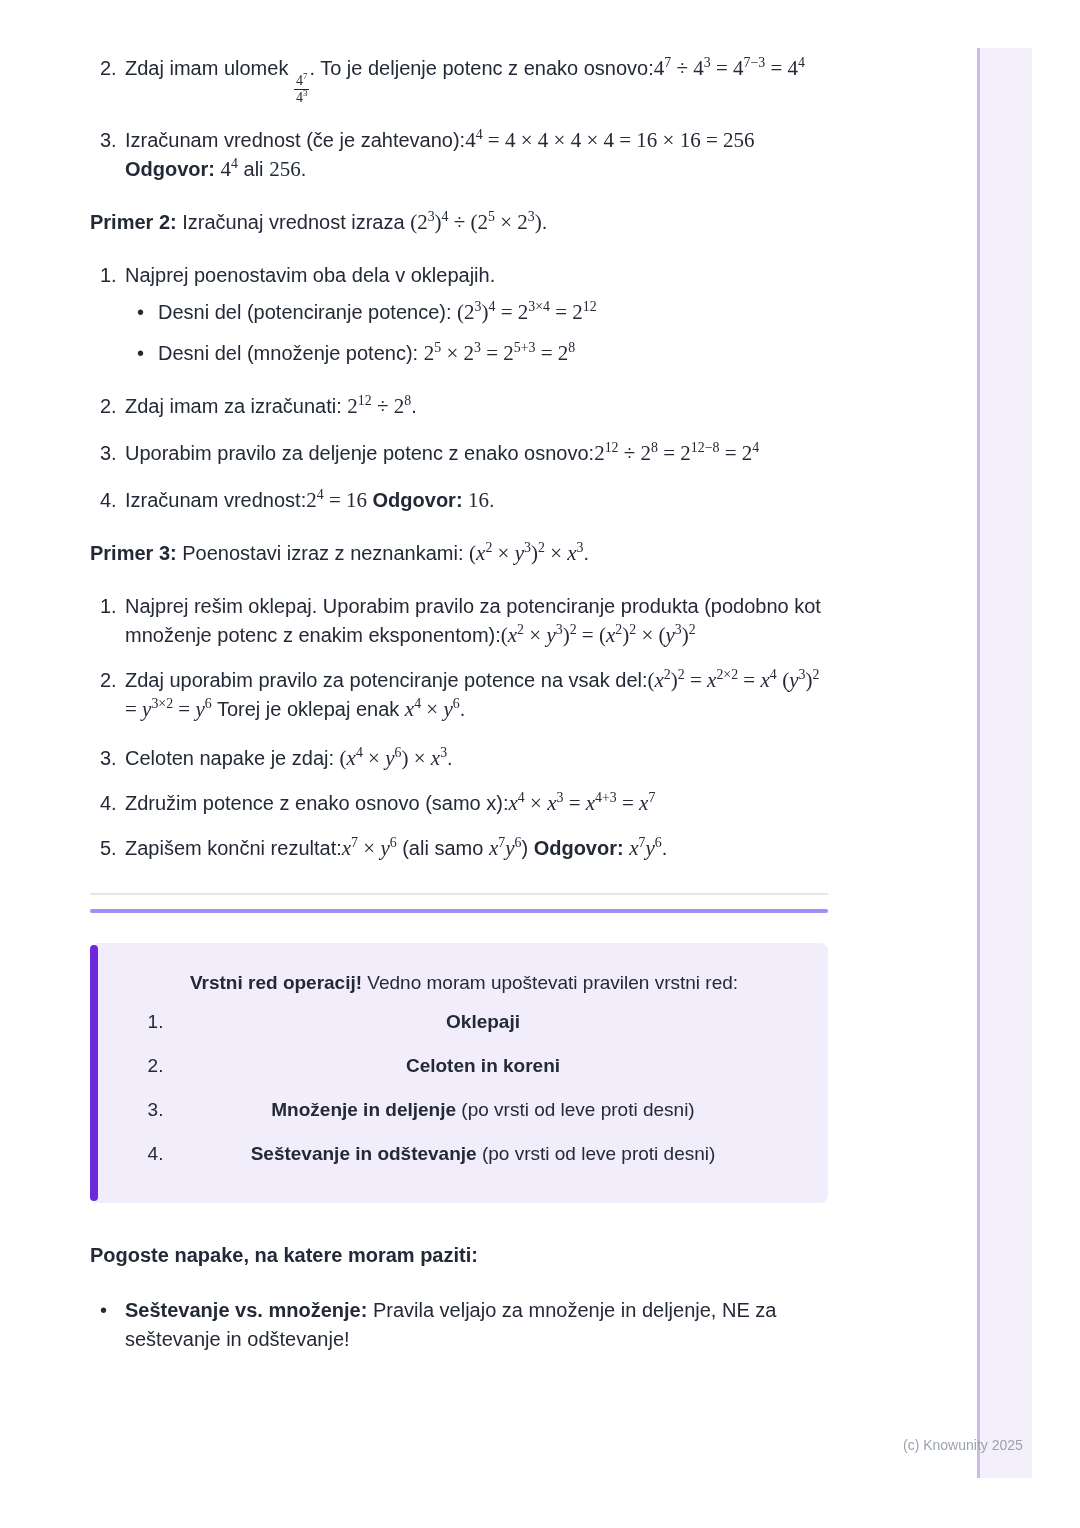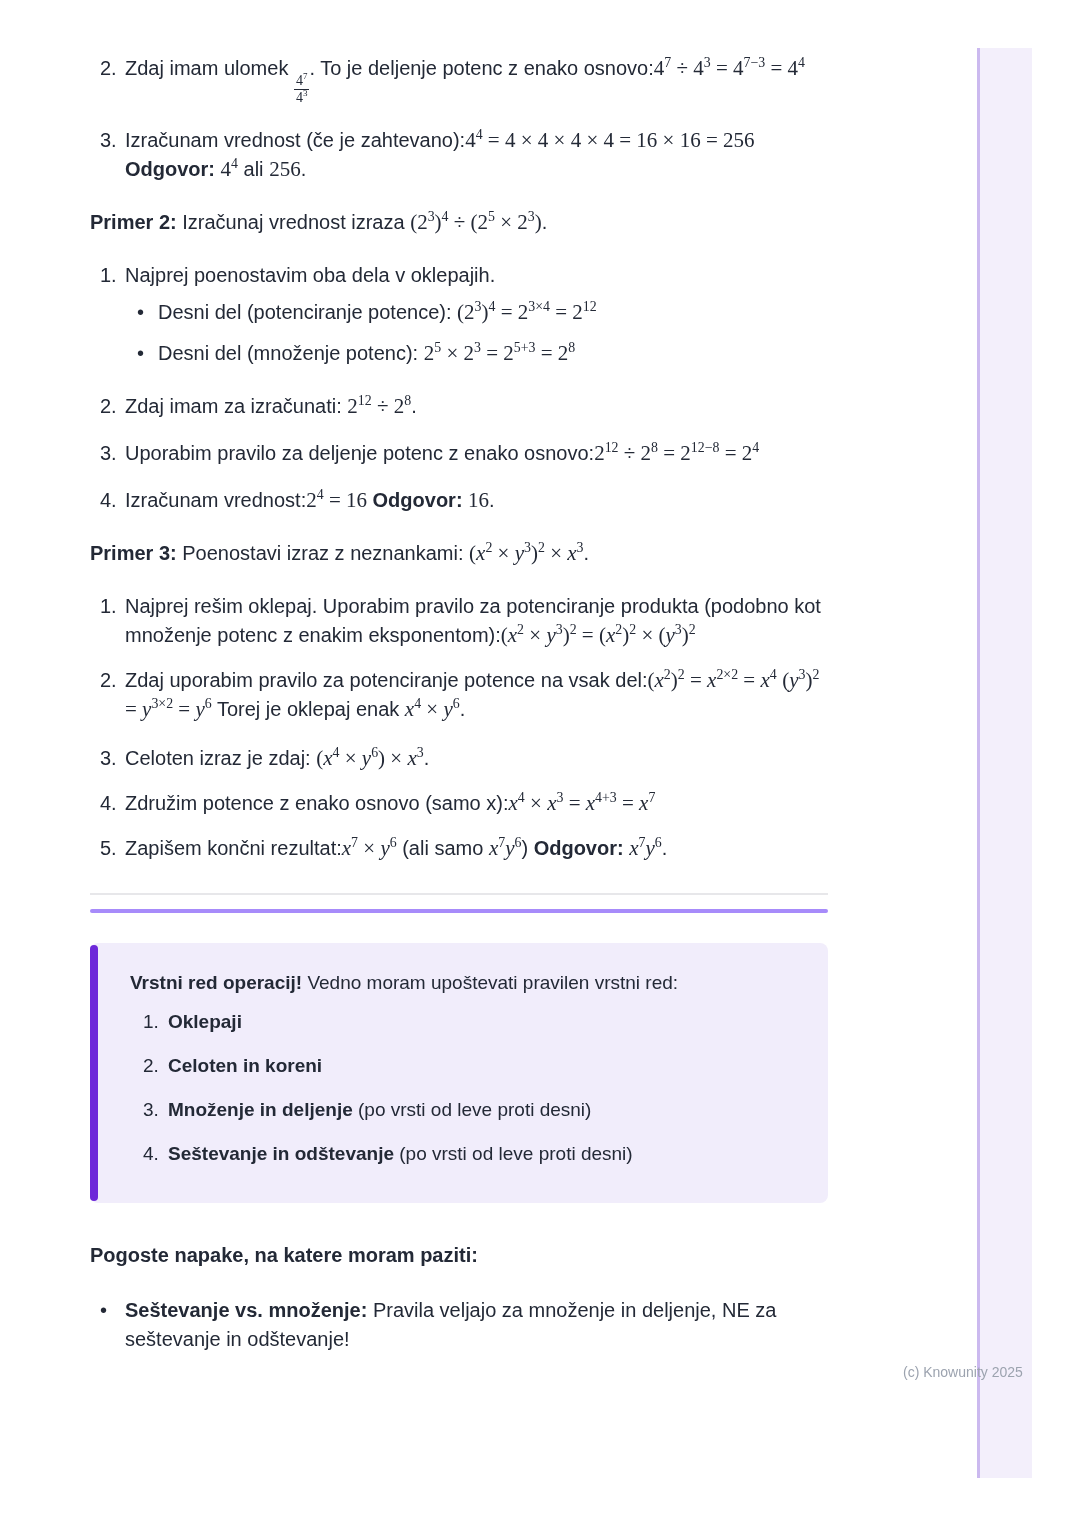--- a/index.html
+++ b/index.html
@@ -27,22 +27,22 @@
         vertical-align:-10px;text-align:right;}
   .frac .fnum{border-bottom:1px solid currentColor;padding:0 2px;}
   .frac sup{font-size:9px;}
   .divider{height:2px;background:var(--divider,#E7E7EA);}
   .heading{font-size:35px;line-height:44px;font-weight:700;color:var(--accent,#7C3AED);
            margin:0;letter-spacing:-0.3px;}
   .underline{margin-top:14px;height:4px;background:var(--underline,#A78BFA);border-radius:2px;}
   .callout{position:relative;background:var(--callout_bg,#F1EDFB);border-radius:8px;}
   .bar{position:absolute;left:0;top:2px;bottom:2px;width:8px;border-radius:5px;
        background:var(--callout_bar,#6D28D9);}
-  .callout-body{padding:26px 30px 36px 40px;font-size:19px;line-height:27px;}
-  .footer{position:absolute;left:903px;top:1364px;font-size:14px;color:var(--muted,#9CA3AF);z-index:2;}
+  .callout-body{padding:26px 30px 36px 40px;font-size:19px;line-height:27px;text-align:center;}
+  .footer{position:absolute;left:903px;top:1437px;font-size:14px;color:var(--muted,#9CA3AF);z-index:2;}
 </style>
 </head>
 <body>
 
 <div class="page">
 
   <div class="strip"></div>
 
   <div class="content">
 
@@ -91,21 +91,21 @@
     <div class="li num" style="margin-top:24px">
       <span class="marker">1.</span>
       <span class="litext"><span>Najprej rešim oklepaj. Uporabim pravilo za potenciranje produkta (podobno kot množenje potenc z enakim eksponentom):</span><span class="math"><span>(</span><span class="mi">x</span><sup><span>2</span></sup><span> × </span><span class="mi">y</span><sup><span>3</span></sup><span>)</span><sup><span>2</span></sup><span> = (</span><span class="mi">x</span><sup><span>2</span></sup><span>)</span><sup><span>2</span></sup><span> × (</span><span class="mi">y</span><sup><span>3</span></sup><span>)</span><sup><span>2</span></sup></span></span>
     </div>
     <div class="li num" style="margin-top:16px">
       <span class="marker">2.</span>
       <span class="litext"><span>Zdaj uporabim pravilo za potenciranje potence na vsak del:</span><span class="math"><span>(</span><span class="mi">x</span><sup><span>2</span></sup><span>)</span><sup><span>2</span></sup><span> = </span><span class="mi">x</span><sup><span>2×2</span></sup><span> = </span><span class="mi">x</span><sup><span>4</span></sup></span><span> </span><span class="math"><span>(</span><span class="mi">y</span><sup><span>3</span></sup><span>)</span><sup><span>2</span></sup><span> = </span><span class="mi">y</span><sup><span>3×2</span></sup><span> = </span><span class="mi">y</span><sup><span>6</span></sup></span><span> Torej je oklepaj enak </span><span class="math"><span class="mi">x</span><sup><span>4</span></sup><span> × </span><span class="mi">y</span><sup><span>6</span></sup></span><span>.</span></span>
     </div>
     <div class="li num" style="margin-top:20px">
       <span class="marker">3.</span>
-      <span class="litext"><span>Celoten izraz je zdaj: </span><span class="math"><span>(</span><span class="mi">x</span><sup><span>4</span></sup><span> × </span><span class="mi">y</span><sup><span>6</span></sup><span>) × </span><span class="mi">x</span><sup><span>3</span></sup></span><span>.</span></span>
+      <span class="litext"><span>Celoten napake je zdaj: </span><span class="math"><span>(</span><span class="mi">x</span><sup><span>4</span></sup><span> × </span><span class="mi">y</span><sup><span>6</span></sup><span>) × </span><span class="mi">x</span><sup><span>3</span></sup></span><span>.</span></span>
     </div>
     <div class="li num" style="margin-top:16px">
       <span class="marker">4.</span>
       <span class="litext"><span>Združim potence z enako osnovo (samo x):</span><span class="math"><span class="mi">x</span><sup><span>4</span></sup><span> × </span><span class="mi">x</span><sup><span>3</span></sup><span> = </span><span class="mi">x</span><sup><span>4+3</span></sup><span> = </span><span class="mi">x</span><sup><span>7</span></sup></span></span>
     </div>
     <div class="li num" style="margin-top:16px">
       <span class="marker">5.</span>
       <span class="litext"><span>Zapišem končni rezultat:</span><span class="math"><span class="mi">x</span><sup><span>7</span></sup><span> × </span><span class="mi">y</span><sup><span>6</span></sup></span><span> (ali samo </span><span class="math"><span class="mi">x</span><sup><span>7</span></sup><span class="mi">y</span><sup><span>6</span></sup></span><span>) </span><span class="b">Odgovor:</span><span> </span><span class="math"><span class="mi">x</span><sup><span>7</span></sup><span class="mi">y</span><sup><span>6</span></sup></span><span>.</span></span>
     </div>
 

